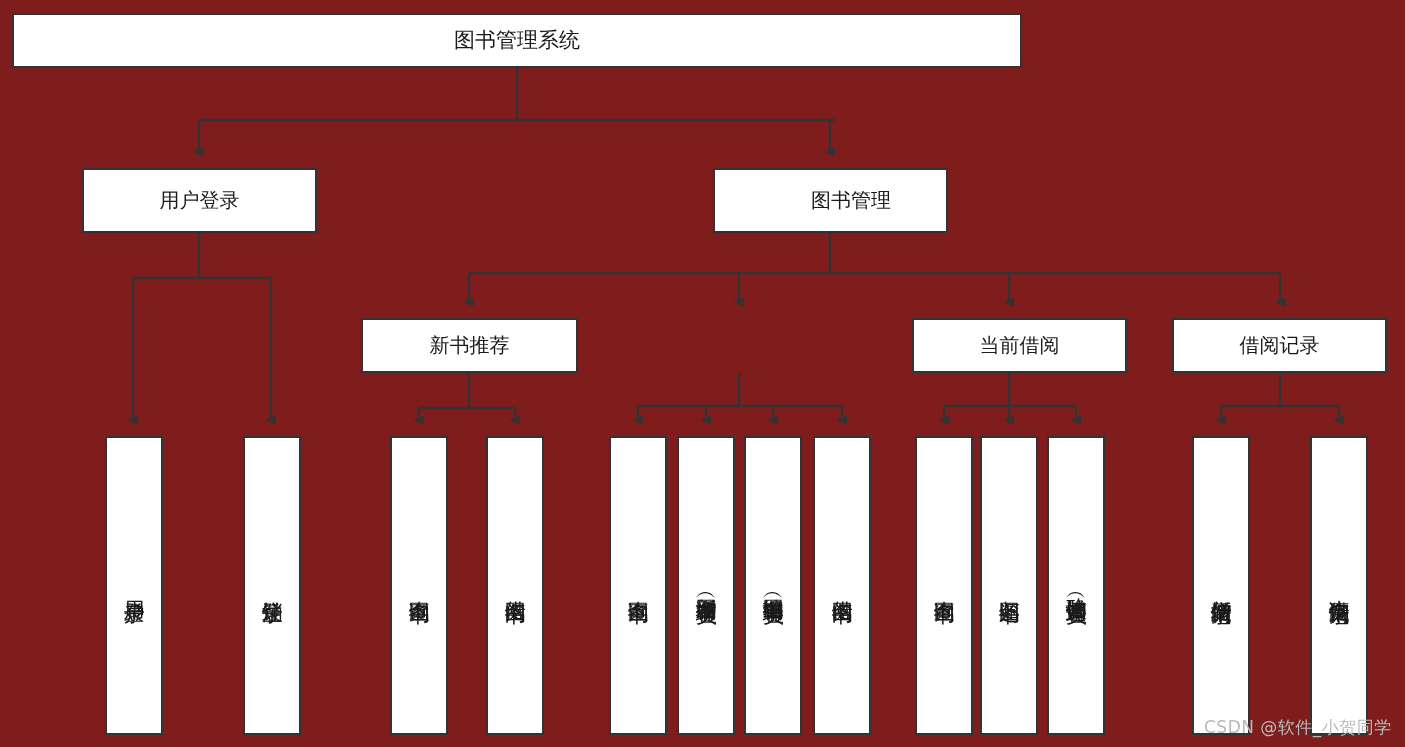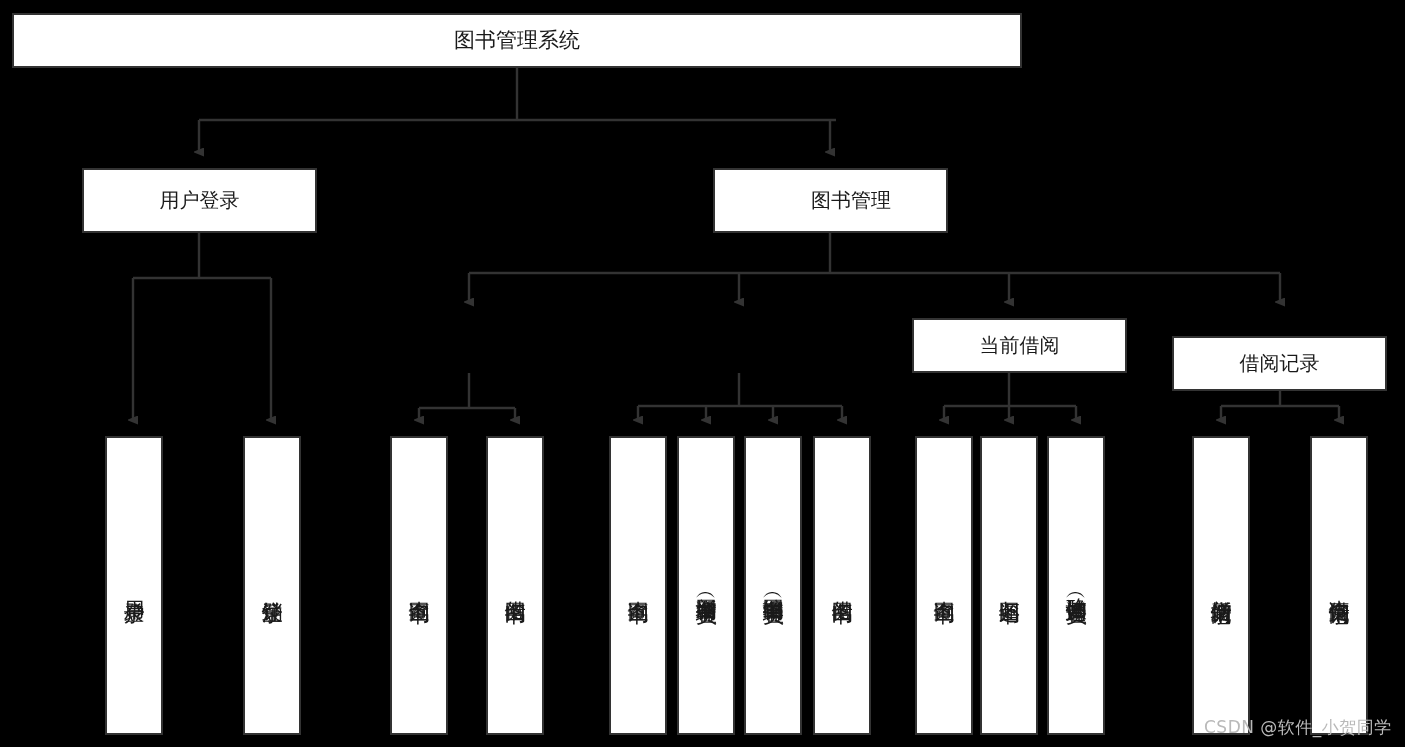--- a/index.html
+++ b/index.html
@@ -8,21 +8,21 @@
     padding: 0;
     background: #ffffff;
   }
   body {
     font-family: "DejaVu Sans", "Liberation Sans", sans-serif;
   }
   #diagram-root {
     position: relative;
     width: 1405px;
     height: 747px;
-    background: #000000;
+    background: #7f1d1d;
     overflow: hidden;
   }
   #edge-layer {
     position: absolute;
     left: 0;
     top: 0;
     width: 1405px;
     height: 747px;
     pointer-events: none;
   }
@@ -129,24 +129,27 @@
     <span>图书管理系统</span>
   </div>
 
   <div class="node lvl1" style="left:82px; top:168px; width:235px; height:65px;">
     <span>用户登录</span>
   </div>
   <div class="node lvl1" style="left:713px; top:168px; width:235px; height:65px;padding-left:41px;">
     <span>图书管理</span>
   </div>
 
+  <div class="node lvl2" style="left:361px; top:318px; width:217px; height:55px;">
+    <span>新书推荐</span>
+  </div>
   <div class="node lvl2" style="left:912px; top:318px; width:215px; height:55px;">
     <span>当前借阅</span>
   </div>
-  <div class="node lvl2" style="left:1172px; top:336px; width:215px; height:55px;">
+  <div class="node lvl2" style="left:1172px; top:318px; width:215px; height:55px;">
     <span>借阅记录</span>
   </div>
 
   <div class="node leaf" style="left:105px; top:436px; width:58px; height:299px;">
     <span class="leaf-text">用户登录</span>
   </div>
   <div class="node leaf" style="left:243px; top:436px; width:58px; height:299px;">
     <span class="leaf-text">注销登录</span>
   </div>
 

